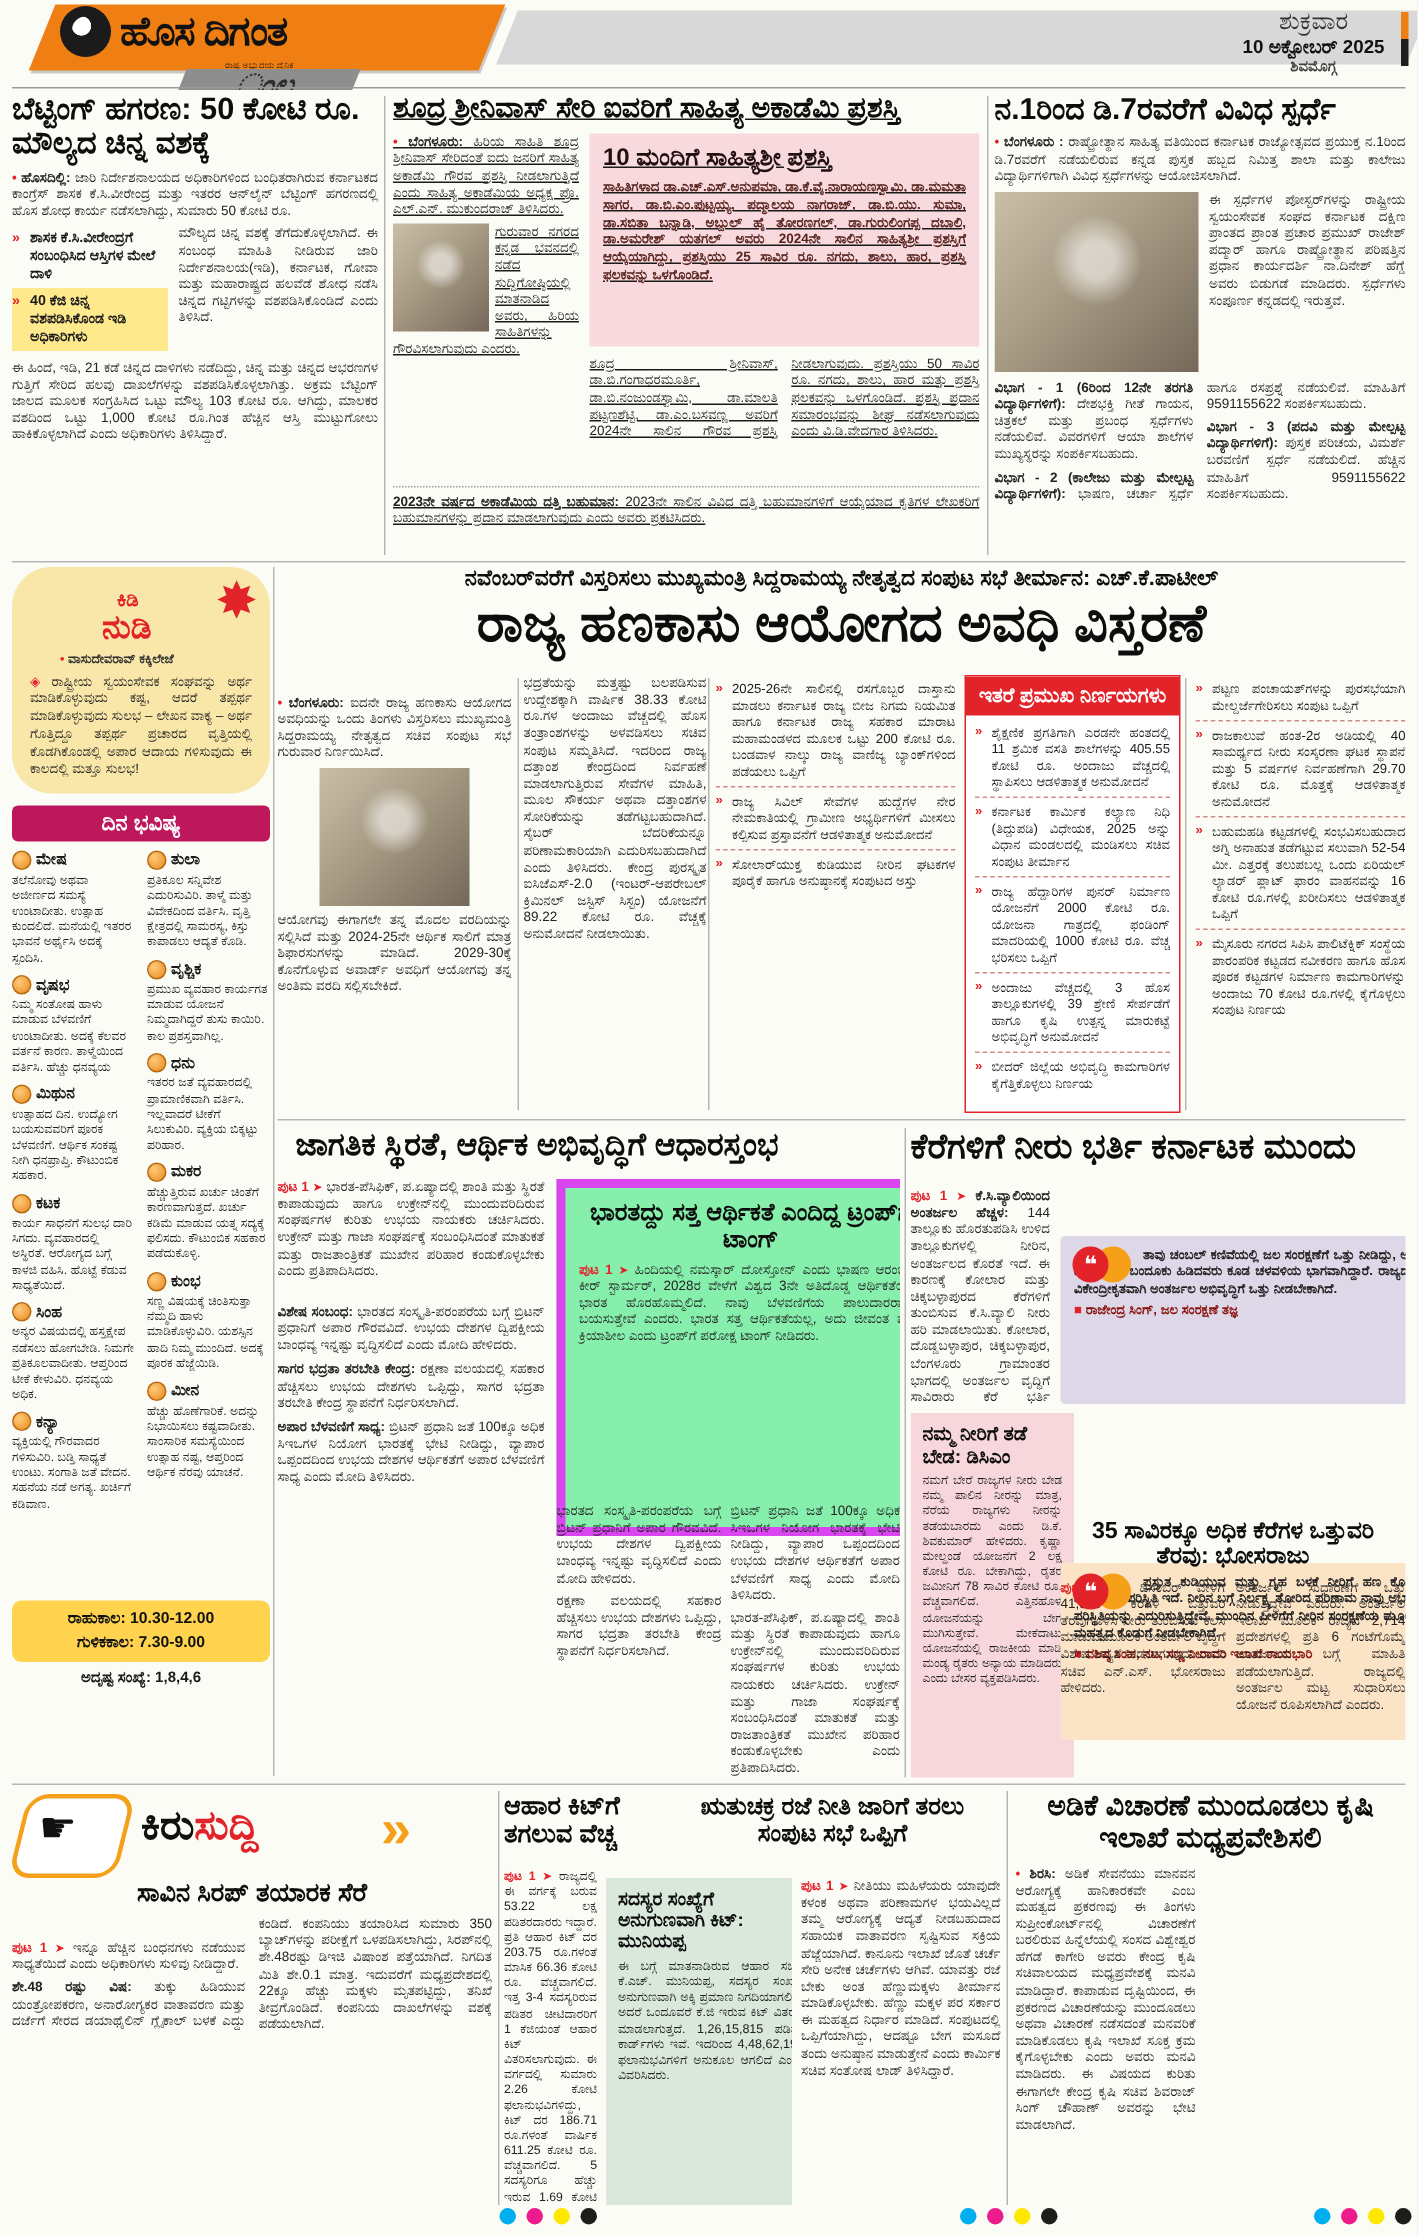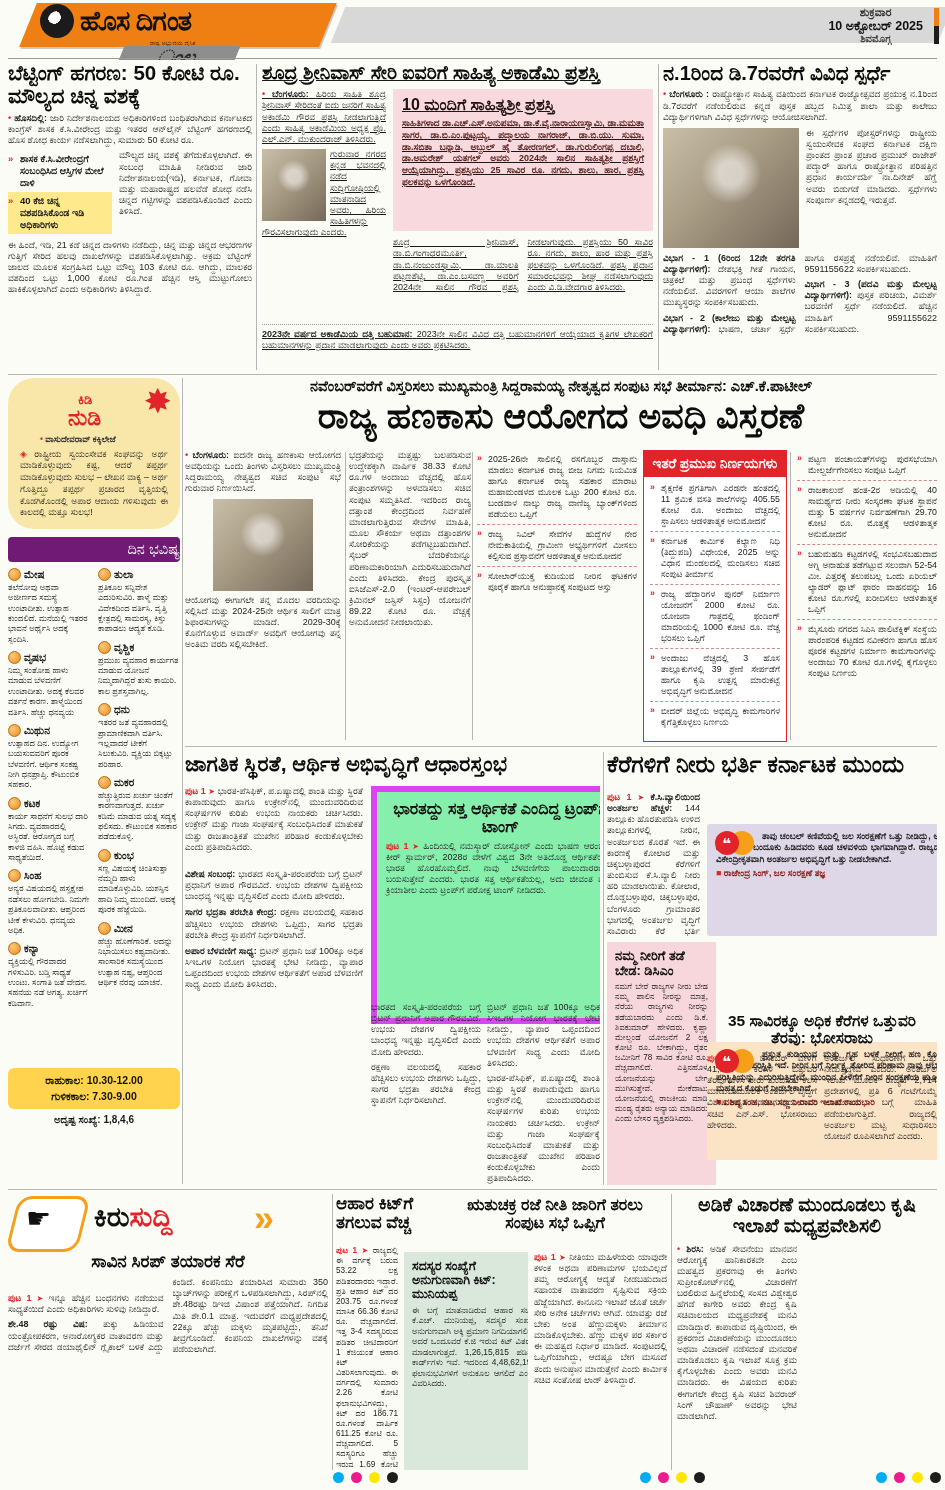--- a/index.html
+++ b/index.html
@@ -14,21 +14,21 @@
   .logo-circ::after{content:"";position:absolute;left:8px;top:7px;width:18px;height:18px;border-radius:50%;
              background:radial-gradient(circle at 35% 35%,#fff 0 38%,#1b1b1b 40%);}
   .logo-title{font-size:27px;font-weight:bold;color:#121212;letter-spacing:-1px;white-space:nowrap;}
   .logo-tag{position:absolute;left:150px;top:40px;font-size:6px;color:#2b1a06;white-space:nowrap;}
   .fold{position:absolute;left:120px;top:46px;width:116px;height:22px;background:#8e8e8e;
         transform:skewX(-22deg);color:#2f2f2f;font-weight:bold;font-size:20px;text-align:center;line-height:22px;}
   .gray-band{position:absolute;left:338px;top:7px;width:607px;height:36px;background:#d8d8d8;transform:skewX(-22deg);}
   .section-title{position:absolute;left:420px;top:4px;width:310px;text-align:center;
         font-size:33px;font-weight:bold;color:#111;white-space:nowrap;}
   .edition-blk{position:absolute;right:22px;top:6px;text-align:center;line-height:1.15;}
-  .ed-day{font-size:11px;font-weight:bold;color:#333;}
+  .ed-day{font-size:16px;font-weight:normal;color:#333;}
   .ed-date{font-size:12.5px;font-weight:bold;color:#111;}
   .ed-city{font-size:10px;font-weight:bold;color:#444;}
   .edge-bars{position:absolute;right:6px;top:8px;width:5px;height:36px;}
   .edge-bars i{display:block;width:5px;height:18px;}
   .mast-rule{position:absolute;left:8px;top:58px;width:929px;border-top:1.5px solid #9a9a9a;}
   
   .hl{font-weight:bold;color:#0d0d0d;line-height:1.12;}
   .bt{font-size:9px;line-height:1.24;text-align:justify;color:#222;}
   .dl::before{content:"• ";color:#e3232a;font-weight:bold;}
   .dl b{font-weight:bold;}
@@ -60,21 +60,21 @@
   
   .kidibox{background:#f9e7a9;border-radius:26px;position:relative;padding:14px 12px 10px;}
   .kidi-star{position:absolute;right:8px;top:6px;color:#e3232a;font-size:34px;line-height:1;}
   .kidi-t1{color:#e3232a;font-weight:bold;font-size:13px;margin-left:58px;}
   .kidi-t2{color:#e3232a;font-weight:bold;font-size:22px;margin-left:48px;line-height:.9;}
   .kidi-by{font-size:8.5px;font-weight:bold;color:#333;margin:6px 0 4px 20px;}
   .kidi-by::before{content:"• ";color:#e3232a;}
   .kidi-txt{font-size:9px;line-height:1.3;color:#222;text-align:justify;}
   .kidi-txt::before{content:"◈ ";color:#e3232a;}
   
-  .dinbar{background:#701a75;color:#fff;font-weight:normal;font-size:14.5px;text-align:right;
+  .dinbar{background:#be185d;color:#fff;font-weight:bold;font-size:14.5px;text-align:center;
           border-radius:4px;padding:4px 0;}
   .zcol{position:absolute;top:0;width:82px;}
   .zsign{margin-bottom:7px;}
   .zhead{display:flex;align-items:center;gap:3px;margin-bottom:1px;}
   .zic{width:11px;height:11px;border-radius:50%;background:radial-gradient(circle at 35% 35%,#ffca7a,#e8891d);flex:none;border:1px solid #b96b10;}
   .zname{font-size:10.5px;font-weight:bold;}
   .ztxt{font-size:8.3px;line-height:1.25;display:block;text-align:left;color:#222;}
   .rahubox{background:#ffd34d;border-radius:6px;text-align:center;font-weight:bold;font-size:10.5px;
            padding:5px 2px;line-height:1.5;color:#111;}
   .lucky{font-size:10px;font-weight:bold;text-align:center;margin-top:5px;}
@@ -298,21 +298,21 @@
       <div>ರಾಹುಕಾಲ: 10.30-12.00</div>
       <div>ಗುಳಿಕಕಾಲ: 7.30-9.00</div>
     </div>
     <div class="lucky">ಅದೃಷ್ಟ ಸಂಖ್ಯೆ: 1,8,4,6</div>
   </aside>
 
   <section class="abs" style="left:185px;top:378px;width:752px;height:364px;">
     <div class="center hl" style="font-size:14.5px;">ನವೆಂಬರ್‌ವರೆಗೆ ವಿಸ್ತರಿಸಲು ಮುಖ್ಯಮಂತ್ರಿ ಸಿದ್ದರಾಮಯ್ಯ ನೇತೃತ್ವದ ಸಂಪುಟ ಸಭೆ ತೀರ್ಮಾನ: ಎಚ್.ಕೆ.ಪಾಟೀಲ್</div>
     <h1 class="hl center" style="font-size:35px;margin:2px 0 8px;white-space:nowrap;">ರಾಜ್ಯ ಹಣಕಾಸು ಆಯೋಗದ ಅವಧಿ ವಿಸ್ತರಣೆ</h1>
     <div class="abs" style="left:0;top:72px;width:156px;height:292px;">
-      <p class="bt" style="margin:0 0 4px;"><span class="dl"><b>ಬೆಂಗಳೂರು:</b></span>
+      <p class="bt" style="margin:13px 0 4px;"><span class="dl"><b>ಬೆಂಗಳೂರು:</b></span>
         <span>ಐದನೇ ರಾಜ್ಯ ಹಣಕಾಸು ಆಯೋಗದ ಅವಧಿಯನ್ನು ಒಂದು ತಿಂಗಳು ವಿಸ್ತರಿಸಲು ಮುಖ್ಯಮಂತ್ರಿ ಸಿದ್ದರಾಮಯ್ಯ ನೇತೃತ್ವದ ಸಚಿವ ಸಂಪುಟ ಸಭೆ ಗುರುವಾರ ನಿರ್ಣಯಿಸಿದೆ.</span></p>
       <div class="photo" style="width:100px;height:92px;margin:2px auto;"></div>
       <p class="bt" style="margin:4px 0 0;">ಆಯೋಗವು ಈಗಾಗಲೇ ತನ್ನ ಮೊದಲ ವರದಿಯನ್ನು ಸಲ್ಲಿಸಿದೆ ಮತ್ತು 2024-25ನೇ ಆರ್ಥಿಕ ಸಾಲಿಗೆ ಮಾತ್ರ ಶಿಫಾರಸುಗಳನ್ನು ಮಾಡಿದೆ. 2029-30ಕ್ಕೆ ಕೊನೆಗೊಳ್ಳುವ ಅವಾರ್ಡ್ ಅವಧಿಗೆ ಆಯೋಗವು ತನ್ನ ಅಂತಿಮ ವರದಿ ಸಲ್ಲಿಸಬೇಕಿದೆ.</p>
     </div>
     <div class="abs" style="left:164px;top:72px;width:122px;height:292px;">
       <p class="bt" style="margin:0;">ಭದ್ರತೆಯನ್ನು ಮತ್ತಷ್ಟು ಬಲಪಡಿಸುವ ಉದ್ದೇಶಕ್ಕಾಗಿ ವಾರ್ಷಿಕ 38.33 ಕೋಟಿ ರೂ.ಗಳ ಅಂದಾಜು ವೆಚ್ಚದಲ್ಲಿ ಹೊಸ ತಂತ್ರಾಂಶಗಳನ್ನು ಅಳವಡಿಸಲು ಸಚಿವ ಸಂಪುಟ ಸಮ್ಮತಿಸಿದೆ. ಇದರಿಂದ ರಾಜ್ಯ ದತ್ತಾಂಶ ಕೇಂದ್ರದಿಂದ ನಿರ್ವಹಣೆ ಮಾಡಲಾಗುತ್ತಿರುವ ಸೇವೆಗಳ ಮಾಹಿತಿ, ಮೂಲ ಸೌಕರ್ಯ ಅಥವಾ ದತ್ತಾಂಶಗಳ ಸೋರಿಕೆಯನ್ನು ತಡೆಗಟ್ಟಬಹುದಾಗಿದೆ. ಸೈಬರ್ ಬೆದರಿಕೆಯನ್ನೂ ಪರಿಣಾಮಕಾರಿಯಾಗಿ ಎದುರಿಸಬಹುದಾಗಿದೆ ಎಂದು ತಿಳಿಸಿದರು. ಕೇಂದ್ರ ಪುರಸ್ಕೃತ ಐಸಿಜೆಎಸ್-2.0 (ಇಂಟರ್-ಆಪರೇಬಲ್ ಕ್ರಿಮಿನಲ್ ಜಸ್ಟಿಸ್ ಸಿಸ್ಟಂ) ಯೋಜನೆಗೆ 89.22 ಕೋಟಿ ರೂ. ವೆಚ್ಚಕ್ಕೆ ಅನುಮೋದನೆ ನೀಡಲಾಯಿತು.</p>
     </div>
     <div class="abs" style="left:292px;top:72px;width:160px;height:292px;">
 
         <div class="fbul"><span>2025-26ನೇ ಸಾಲಿನಲ್ಲಿ ರಸಗೊಬ್ಬರ ದಾಸ್ತಾನು ಮಾಡಲು ಕರ್ನಾಟಕ ರಾಜ್ಯ ಬೀಜ ನಿಗಮ ನಿಯಮಿತ ಹಾಗೂ ಕರ್ನಾಟಕ ರಾಜ್ಯ ಸಹಕಾರ ಮಾರಾಟ ಮಹಾಮಂಡಳದ ಮೂಲಕ ಒಟ್ಟು 200 ಕೋಟಿ ರೂ. ಬಂಡವಾಳ ನಾಲ್ಕು ರಾಜ್ಯ ವಾಣಿಜ್ಯ ಬ್ಯಾಂಕ್‌ಗಳಿಂದ ಪಡೆಯಲು ಒಪ್ಪಿಗೆ</span></div>
@@ -333,21 +333,21 @@
     <div class="abs" style="left:612px;top:72px;width:140px;height:292px;">
 
     <div class="fbul"><span>ಪಟ್ಟಣ ಪಂಚಾಯತ್‌ಗಳನ್ನು ಪುರಸಭೆಯಾಗಿ ಮೇಲ್ದರ್ಜೆಗೇರಿಸಲು ಸಂಪುಟ ಒಪ್ಪಿಗೆ</span></div>
         <div class="fbul"><span>ರಾಜಕಾಲುವೆ ಹಂತ-2ರ ಅಡಿಯಲ್ಲಿ 40 ಸಾಮರ್ಥ್ಯದ ನೀರು ಸಂಸ್ಕರಣಾ ಘಟಕ ಸ್ಥಾಪನೆ ಮತ್ತು 5 ವರ್ಷಗಳ ನಿರ್ವಹಣೆಗಾಗಿ 29.70 ಕೋಟಿ ರೂ. ಮೊತ್ತಕ್ಕೆ ಆಡಳಿತಾತ್ಮಕ ಅನುಮೋದನೆ</span></div>
         <div class="fbul"><span>ಬಹುಮಹಡಿ ಕಟ್ಟಡಗಳಲ್ಲಿ ಸಂಭವಿಸಬಹುದಾದ ಅಗ್ನಿ ಅನಾಹುತ ತಡೆಗಟ್ಟುವ ಸಲುವಾಗಿ 52-54 ಮೀ. ಎತ್ತರಕ್ಕೆ ತಲುಪಬಲ್ಲ ಒಂದು ಏರಿಯಲ್ ಲ್ಯಾಡರ್ ಪ್ಲಾಟ್ ಫಾರಂ ವಾಹನವನ್ನು 16 ಕೋಟಿ ರೂ.ಗಳಲ್ಲಿ ಖರೀದಿಸಲು ಆಡಳಿತಾತ್ಮಕ ಒಪ್ಪಿಗೆ</span></div>
         <div class="fbul"><span>ಮೈಸೂರು ನಗರದ ಸಿಪಿಸಿ ಪಾಲಿಟೆಕ್ನಿಕ್ ಸಂಸ್ಥೆಯ ಪಾರಂಪರಿಕ ಕಟ್ಟಡದ ನವೀಕರಣ ಹಾಗೂ ಹೊಸ ಪೂರಕ ಕಟ್ಟಡಗಳ ನಿರ್ಮಾಣ ಕಾಮಗಾರಿಗಳನ್ನು ಅಂದಾಜು 70 ಕೋಟಿ ರೂ.ಗಳಲ್ಲಿ ಕೈಗೊಳ್ಳಲು ಸಂಪುಟ ನಿರ್ಣಯ</span></div>
       </div>
   </section>
 
   <section class="abs" style="left:185px;top:752px;width:415px;height:433px;">
-    <h1 class="hl" style="font-size:21px;margin:0 0 6px;white-space:nowrap;">ಜಾಗತಿಕ ಸ್ಥಿರತೆ, ಆರ್ಥಿಕ ಅಭಿವೃದ್ಧಿಗೆ ಆಧಾರಸ್ತಂಭ</h1>
+    <h1 class="hl" style="font-size:21px;margin:0 12px 6px;white-space:nowrap;">ಜಾಗತಿಕ ಸ್ಥಿರತೆ, ಆರ್ಥಿಕ ಅಭಿವೃದ್ಧಿಗೆ ಆಧಾರಸ್ತಂಭ</h1>
     <div class="abs" style="left:0;top:34px;width:178px;height:399px;">
       <p class="bt" style="margin:0 0 5px;"><span class="cont">ಪುಟ 1</span>
         <span>ಭಾರತ-ಪೆಸಿಫಿಕ್, ಪ.ಏಷ್ಯಾದಲ್ಲಿ ಶಾಂತಿ ಮತ್ತು ಸ್ಥಿರತೆ ಕಾಪಾಡುವುದು ಹಾಗೂ ಉಕ್ರೇನ್‌ನಲ್ಲಿ ಮುಂದುವರಿದಿರುವ ಸಂಘರ್ಷಗಳ ಕುರಿತು ಉಭಯ ನಾಯಕರು ಚರ್ಚಿಸಿದರು. ಉಕ್ರೇನ್ ಮತ್ತು ಗಾಜಾ ಸಂಘರ್ಷಕ್ಕೆ ಸಂಬಂಧಿಸಿದಂತೆ ಮಾತುಕತೆ ಮತ್ತು ರಾಜತಾಂತ್ರಿಕತೆ ಮುಖೇನ ಪರಿಹಾರ ಕಂಡುಕೊಳ್ಳಬೇಕು ಎಂದು ಪ್ರತಿಪಾದಿಸಿದರು.</span></p>
       <div>
 
       <p class="bt" style="margin:16px 0 5px;"><b>ವಿಶೇಷ ಸಂಬಂಧ:</b> <span>ಭಾರತದ ಸಂಸ್ಕೃತಿ-ಪರಂಪರೆಯ ಬಗ್ಗೆ ಬ್ರಿಟನ್ ಪ್ರಧಾನಿಗೆ ಅಪಾರ ಗೌರವವಿದೆ. ಉಭಯ ದೇಶಗಳ ದ್ವಿಪಕ್ಷೀಯ ಬಾಂಧವ್ಯ ಇನ್ನಷ್ಟು ವೃದ್ಧಿಸಲಿದೆ ಎಂದು ಮೋದಿ ಹೇಳಿದರು.</span></p>
           <p class="bt" style="margin:0 0 5px;"><b>ಸಾಗರ ಭದ್ರತಾ ತರಬೇತಿ ಕೇಂದ್ರ:</b> <span>ರಕ್ಷಣಾ ವಲಯದಲ್ಲಿ ಸಹಕಾರ ಹೆಚ್ಚಿಸಲು ಉಭಯ ದೇಶಗಳು ಒಪ್ಪಿದ್ದು, ಸಾಗರ ಭದ್ರತಾ ತರಬೇತಿ ಕೇಂದ್ರ ಸ್ಥಾಪನೆಗೆ ನಿರ್ಧರಿಸಲಾಗಿದೆ.</span></p>
           <p class="bt" style="margin:0 0 5px;"><b>ಅಪಾರ ಬೆಳವಣಿಗೆ ಸಾಧ್ಯ:</b> <span>ಬ್ರಿಟನ್ ಪ್ರಧಾನಿ ಜತೆ 100ಕ್ಕೂ ಅಧಿಕ ಸಿಇಒಗಳ ನಿಯೋಗ ಭಾರತಕ್ಕೆ ಭೇಟಿ ನೀಡಿದ್ದು, ವ್ಯಾಪಾರ ಒಪ್ಪಂದದಿಂದ ಉಭಯ ದೇಶಗಳ ಆರ್ಥಿಕತೆಗೆ ಅಪಾರ ಬೆಳವಣಿಗೆ ಸಾಧ್ಯ ಎಂದು ಮೋದಿ ತಿಳಿಸಿದರು.</span></p>
         </div>
     </div>

